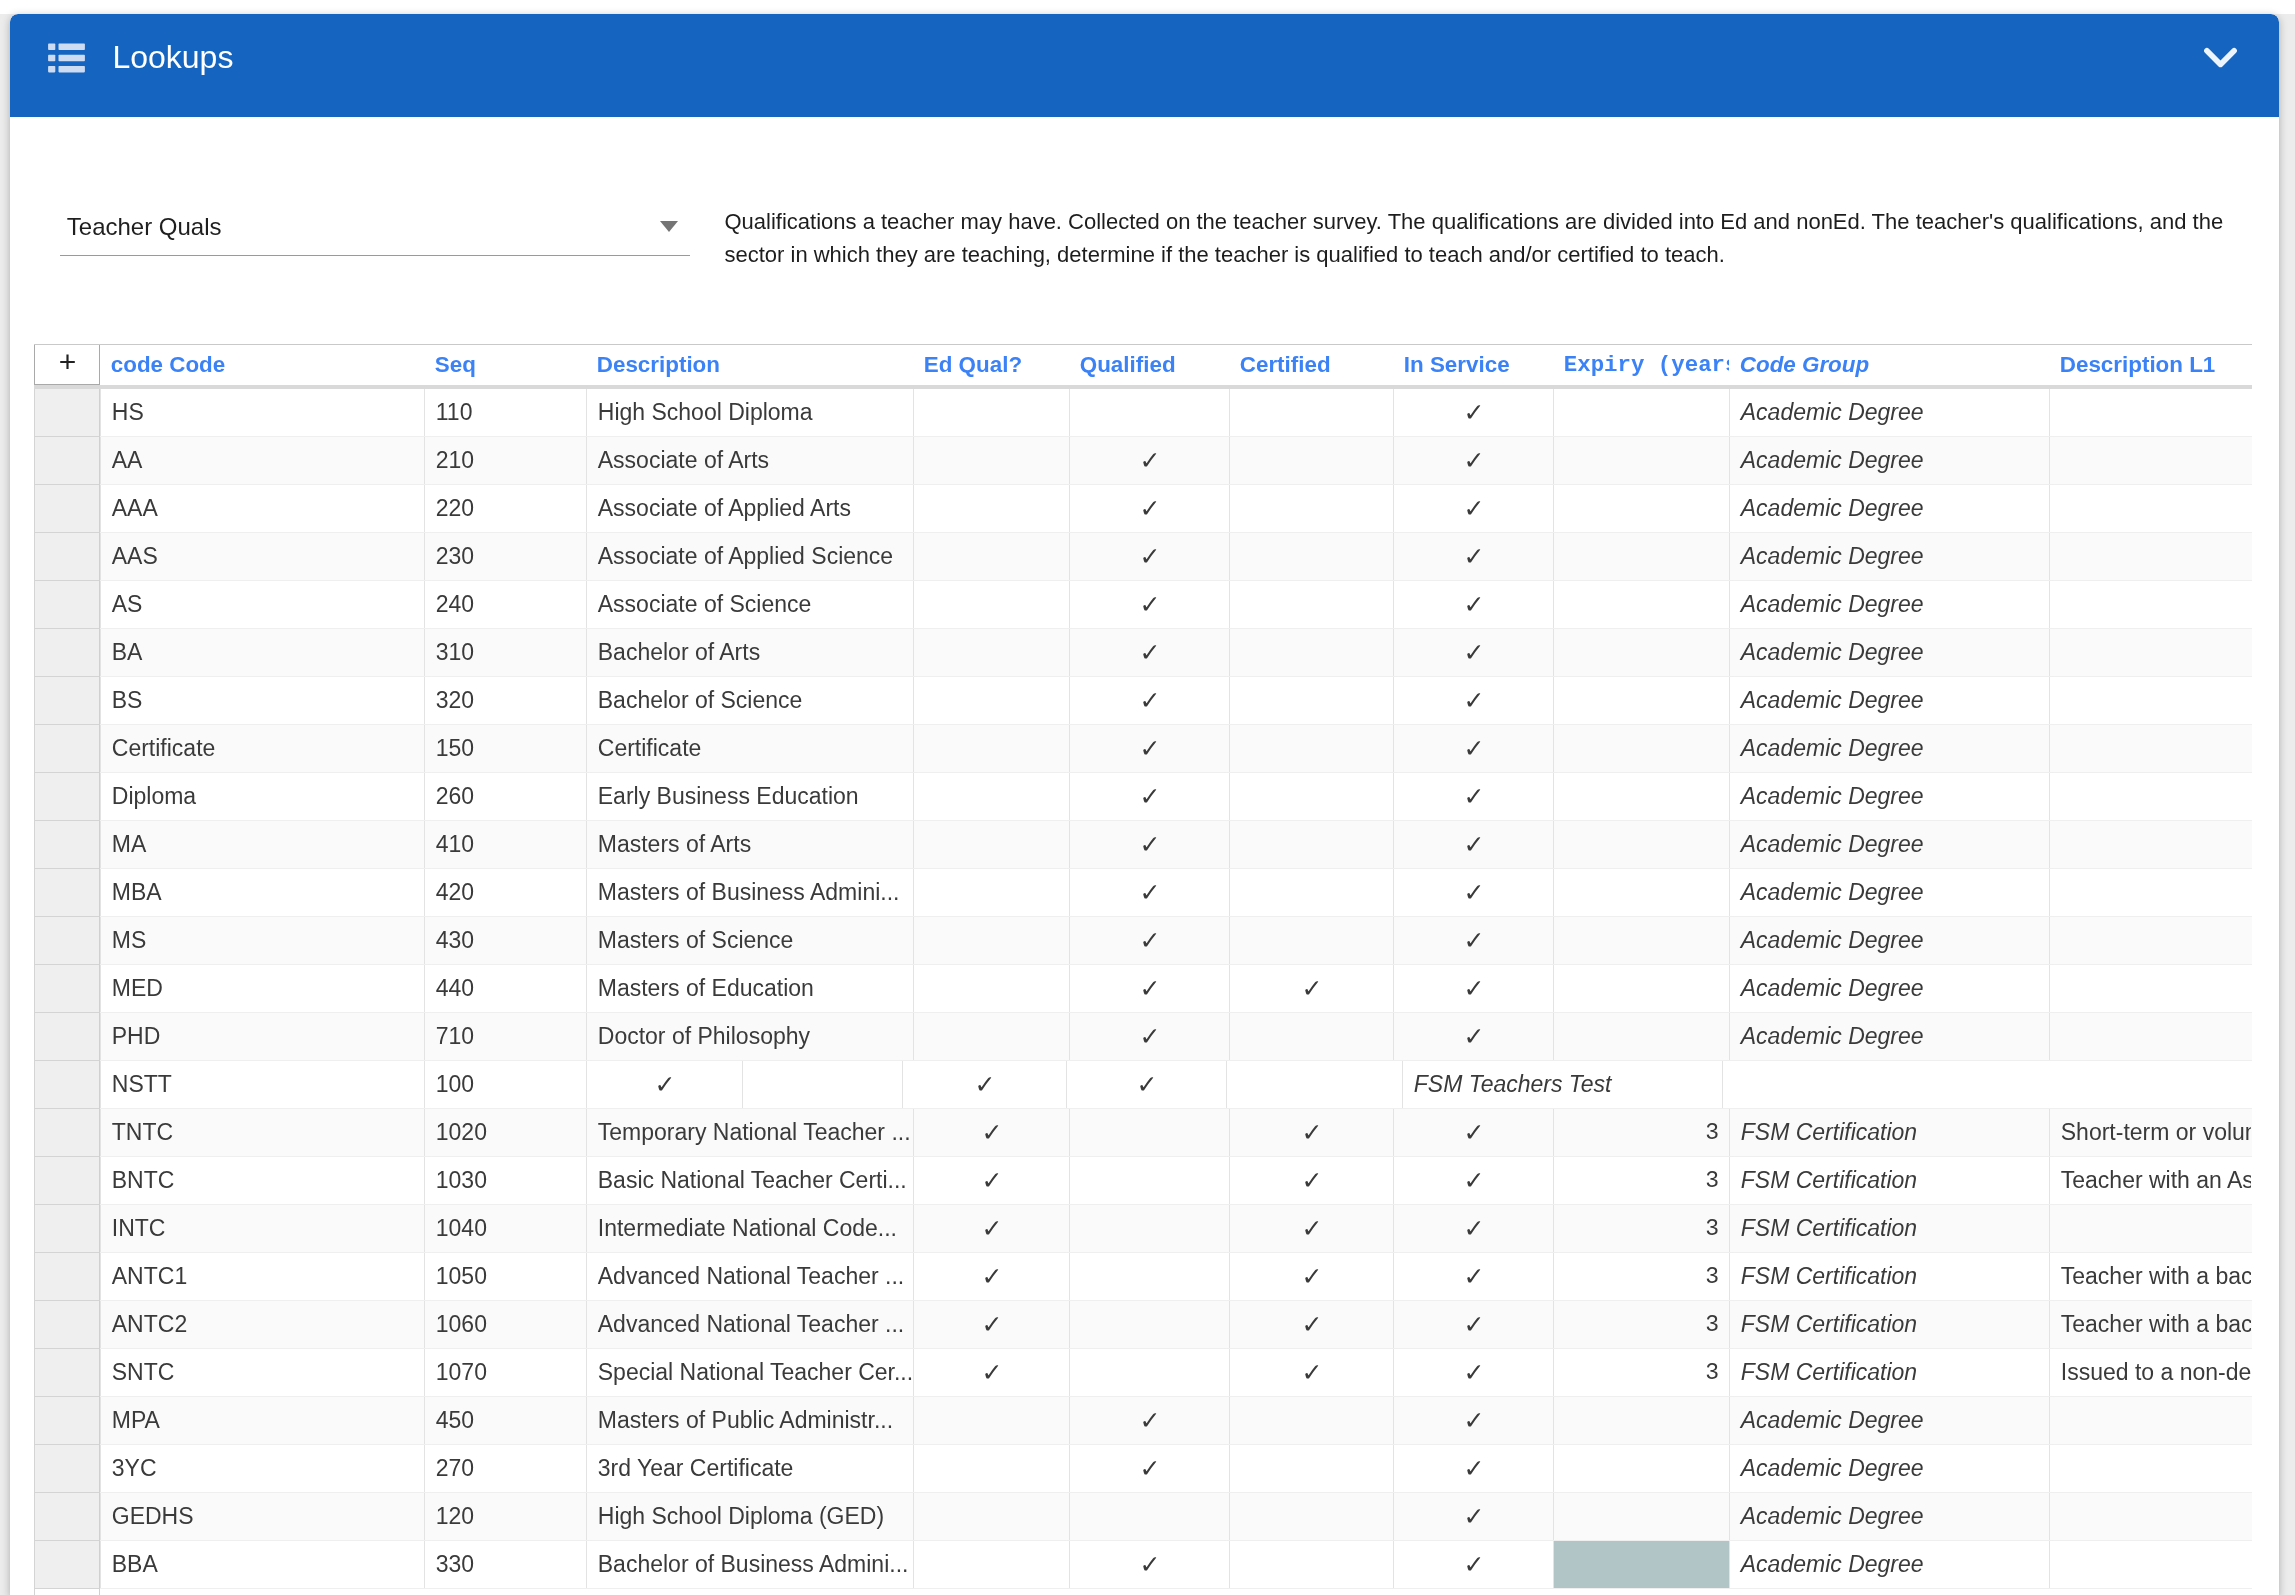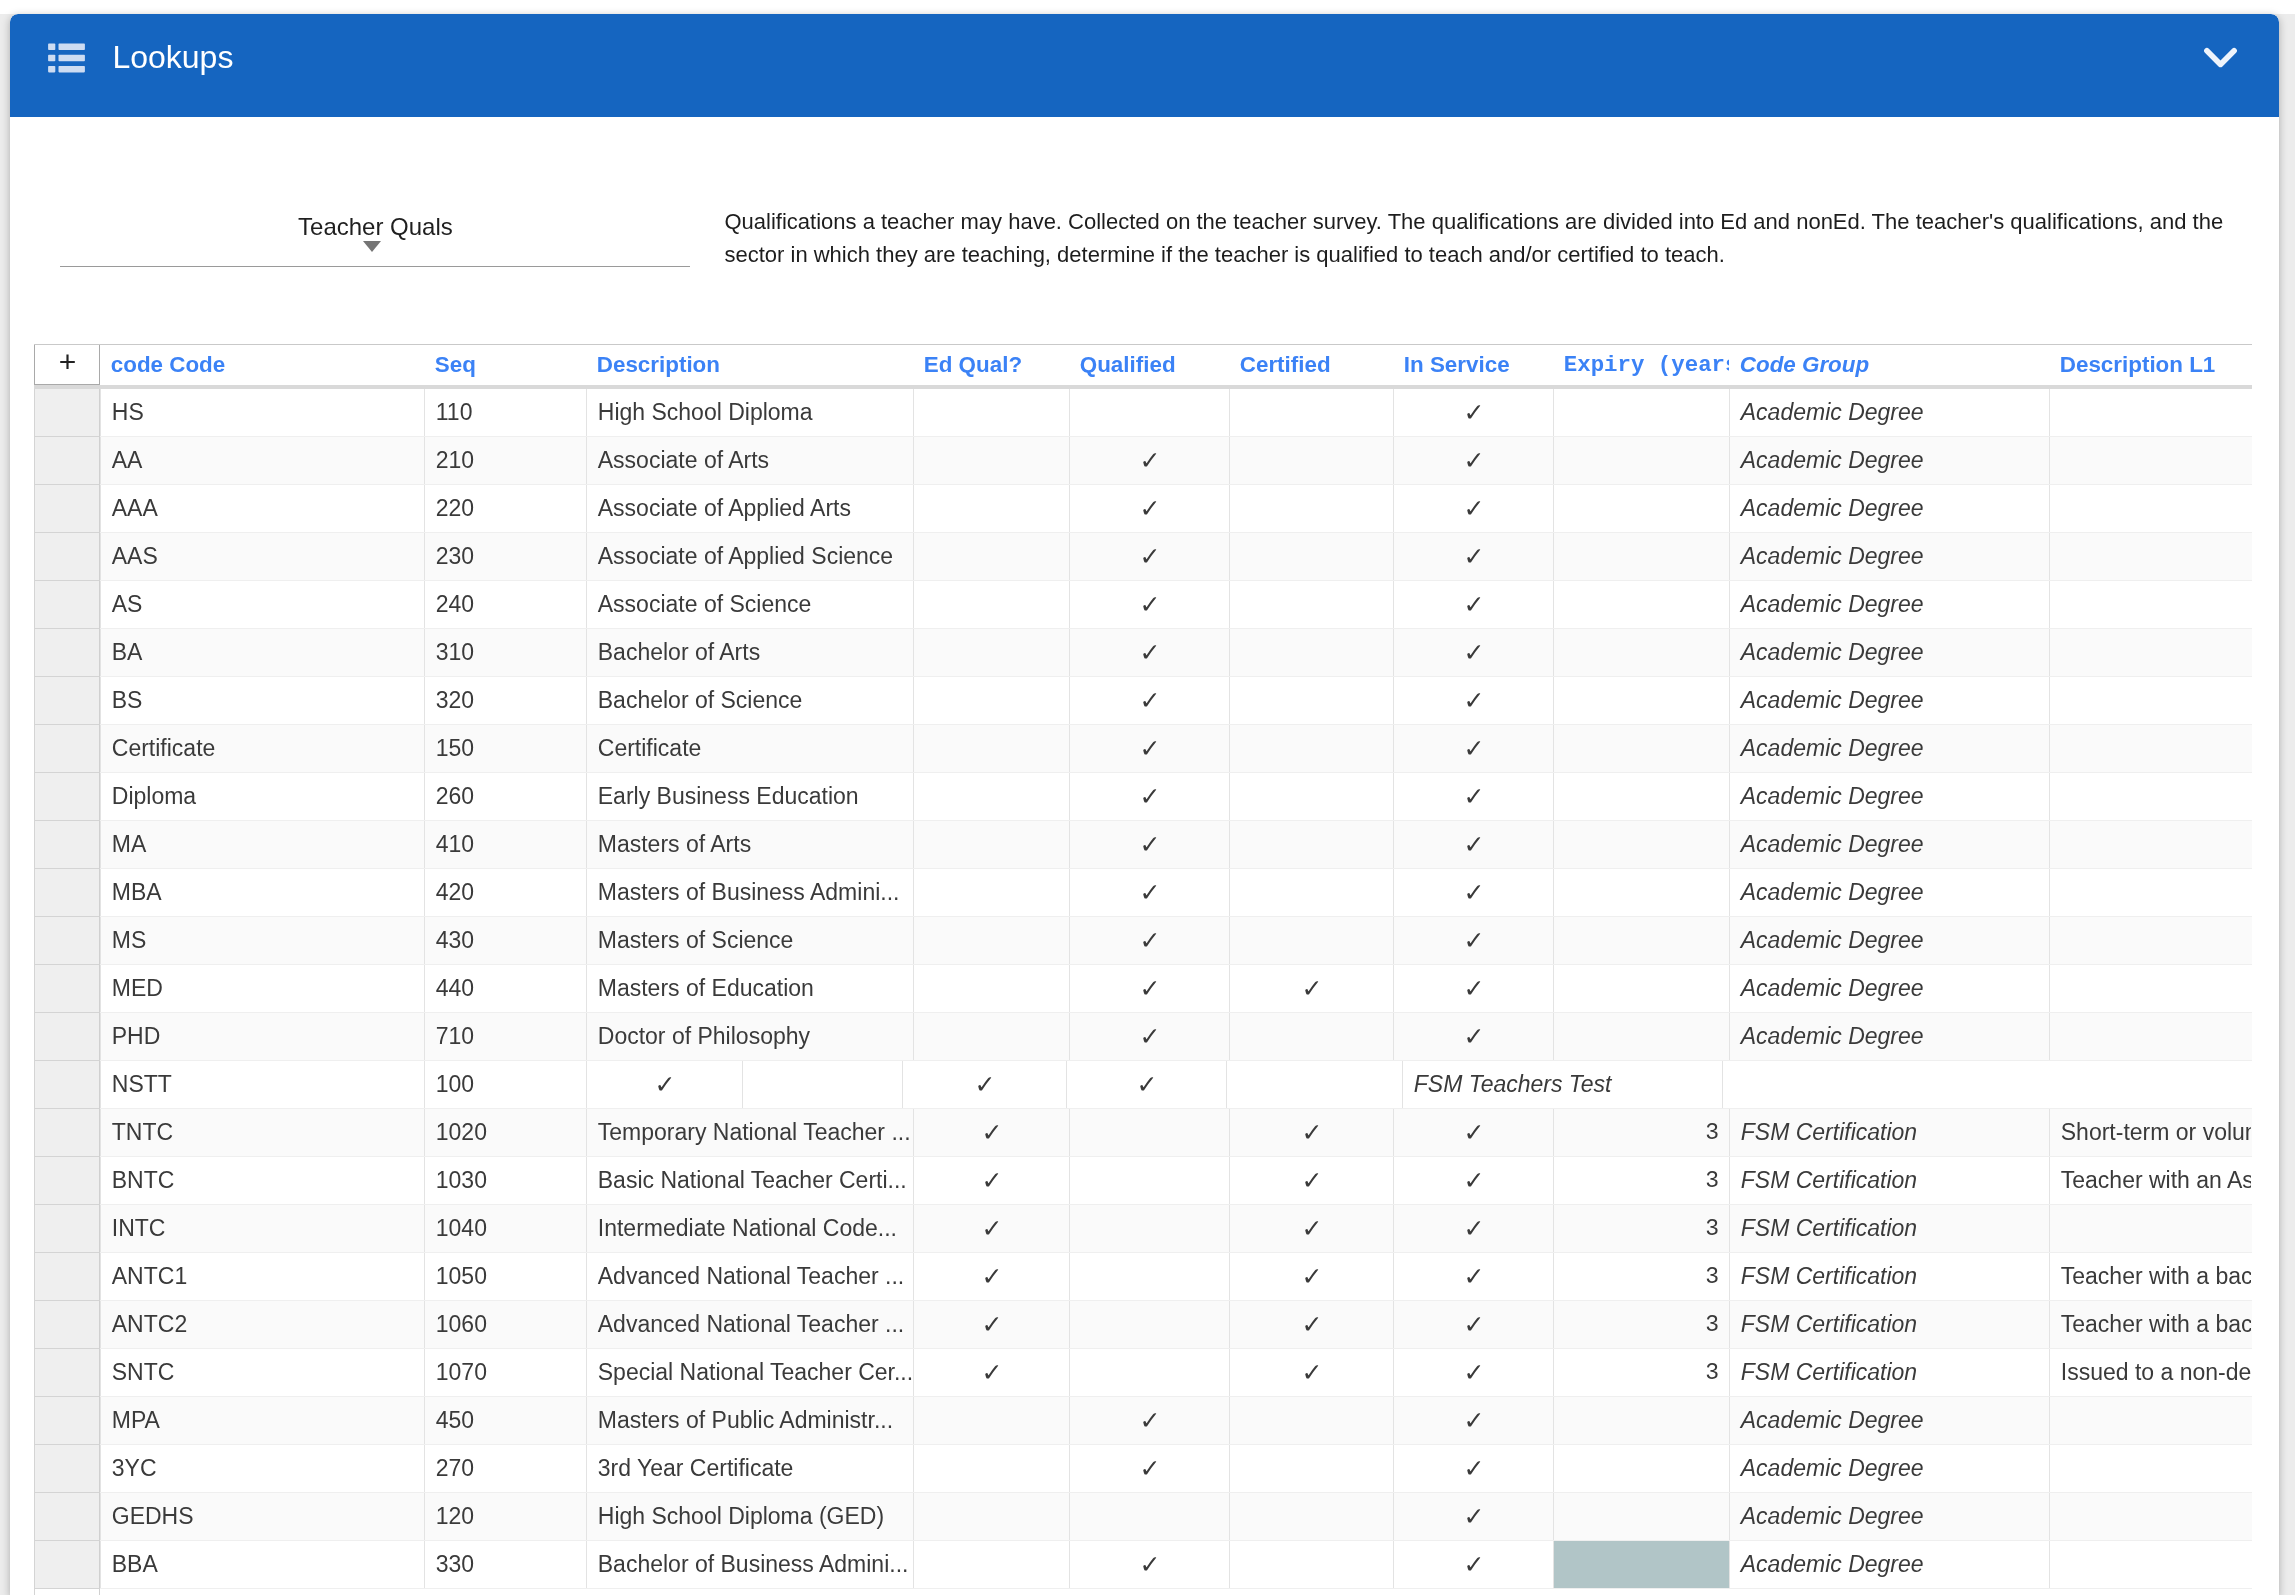--- a/index.html
+++ b/index.html
@@ -14,21 +14,21 @@
   
   .appbar { height: 103px; background: #1565c0; border-radius: 8px 8px 0 0;
     display: flex; align-items: center; padding: 0 40px 16px 38px; }
   .appbar .list-icon { width: 37px; height: 32px; display: block; }
   .appbar .title { color: #ffffff; font-size: 32px; font-weight: 400; margin-left: 27px; }
   .appbar .chevron { margin-left: auto; width: 37px; height: 24px; display: block; cursor: pointer; }
 
   
   .selector-row { display: flex; align-items: flex-start; padding: 83px 56px 0 50px; }
   .select { width: 633px; padding: 11.2px 6.4px 14.4px 6.4px; border-bottom: 1.6px solid #9a9a9a;
-    display: flex; justify-content: space-between; align-items: center; cursor: pointer; flex-direction: column; }
+    display: flex; justify-content: space-between; align-items: center; cursor: pointer; }
   .select .val { font-size: 24px; color: #1f1f1f; line-height: 29px; }
   .select .caret { width: 0; height: 0; border-left: 9.6px solid transparent;
     border-right: 9.6px solid transparent; border-top: 11.2px solid #757575; margin-right: 6.4px; }
   .desc { margin-left: 34px; margin-top: 4.8px; width: 1506px; font-size: 22px;
     line-height: 33px; color: #1d1d1d; }
 
   
   .table { margin-left: 24px; margin-top: 73px; width: 2218px; overflow: hidden; background: #fff; }
   .thead { display: flex; height: 45px; border-top: 0.8px solid #c9c9c9;
     border-bottom: 4px solid #d9d9d9; align-items: stretch; }

